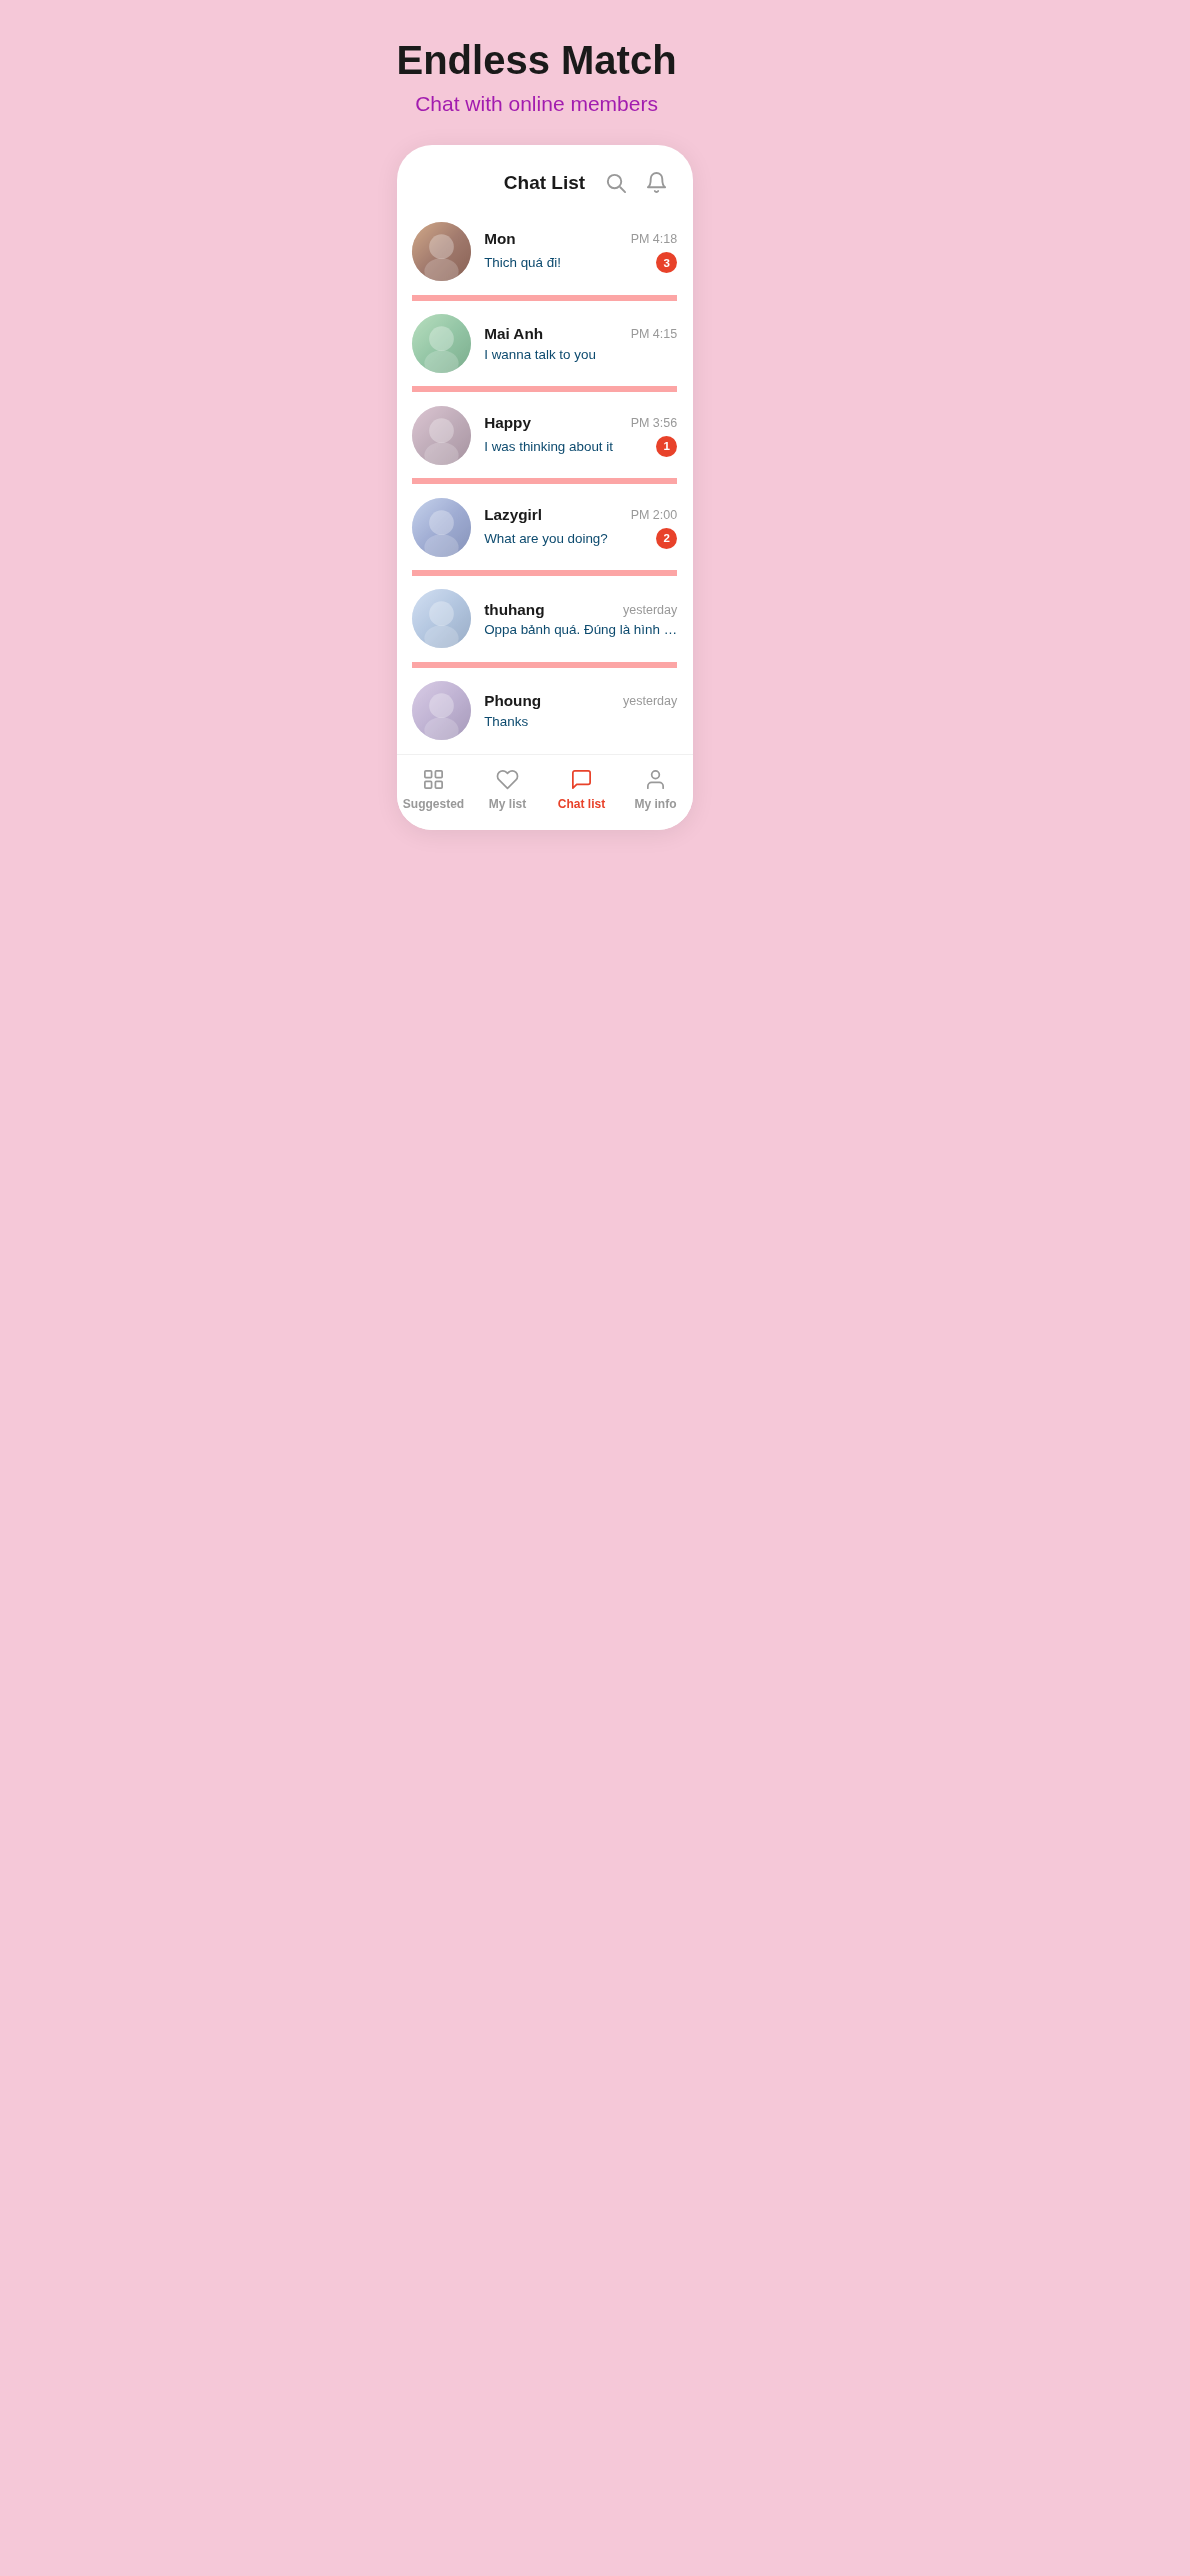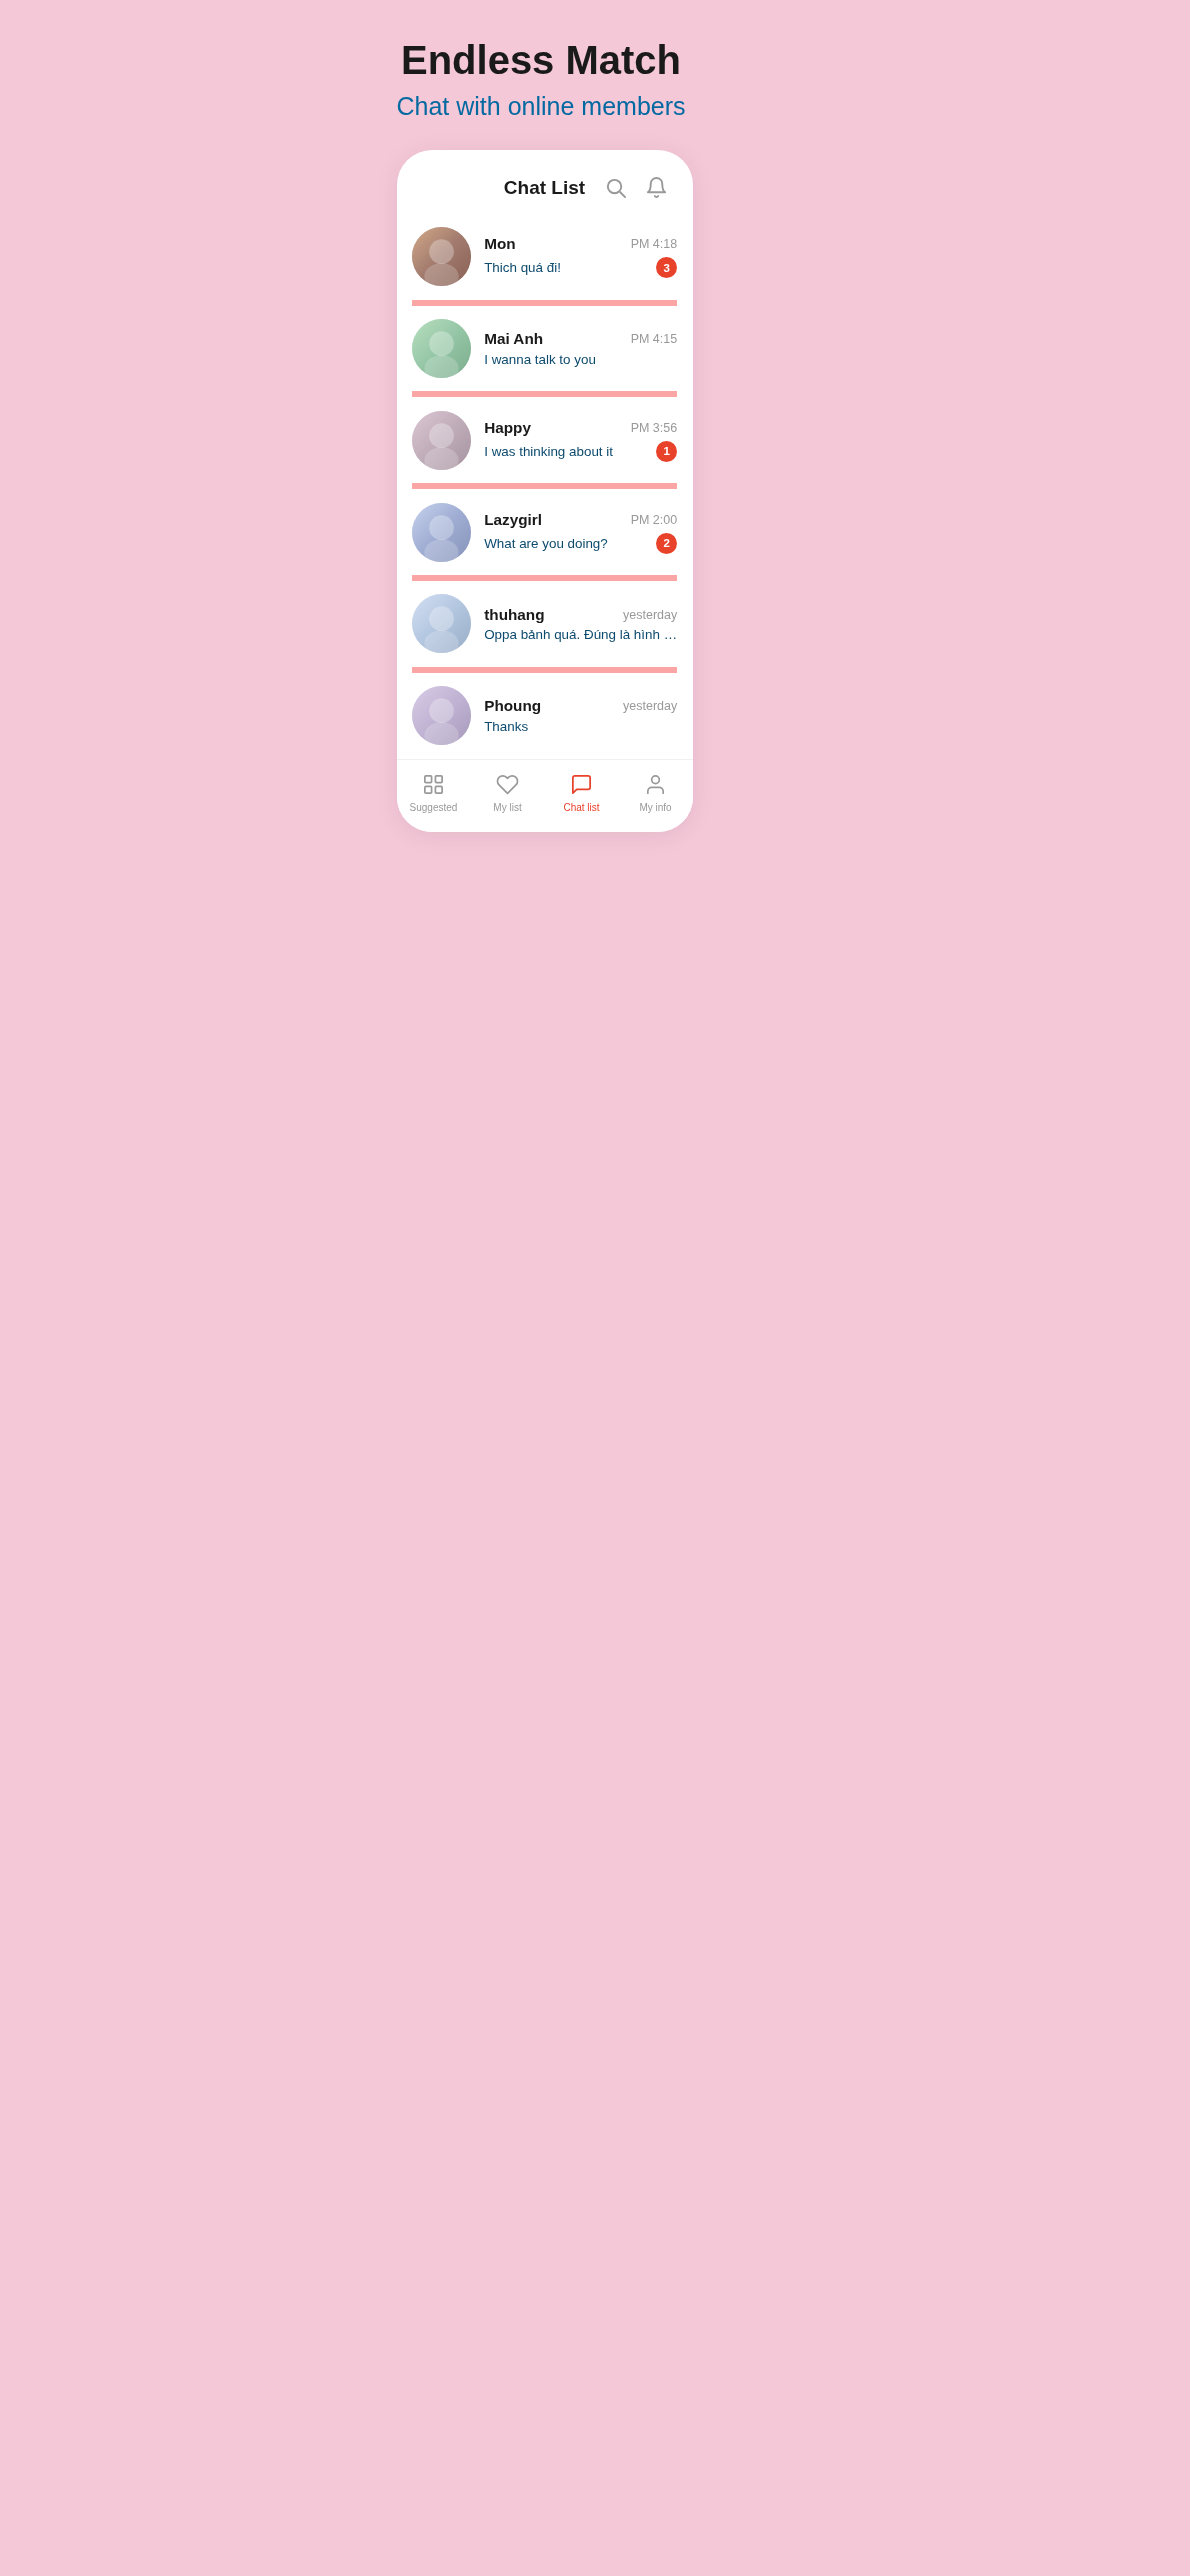--- a/index.html
+++ b/index.html
@@ -31,22 +31,22 @@
     }
 
     .header-title {
       font-size: 40px;
       font-weight: 800;
       color: #1a1a1a;
       line-height: 1.1;
     }
 
     .header-subtitle {
-      font-size: 25px;
-      color: #0369a1;
+      font-size: 21px;
+      color: #a21caf;
       margin-top: 9.6px;
       font-weight: 400;
     }
 
     .app-card {
       background: #fff;
       border-radius: 35px;
       width: 296px;
       overflow: hidden;
       box-shadow: 0 3.8px 23px rgba(0,0,0,0.08);
@@ -193,22 +193,23 @@
 
     .nav-icon {
       width: 27px;
       height: 27px;
       display: flex;
       align-items: center;
       justify-content: center;
     }
 
     .nav-label {
-      font-size: 10px;
+      font-size: 12px;
       color: #999;
+      font-weight: bold;
     }
 
     .nav-label.active {
       color: #e8422a;
     }
 
     .nav-icon.active svg path,
     .nav-icon.active svg circle {
       stroke: #e8422a;
     }

